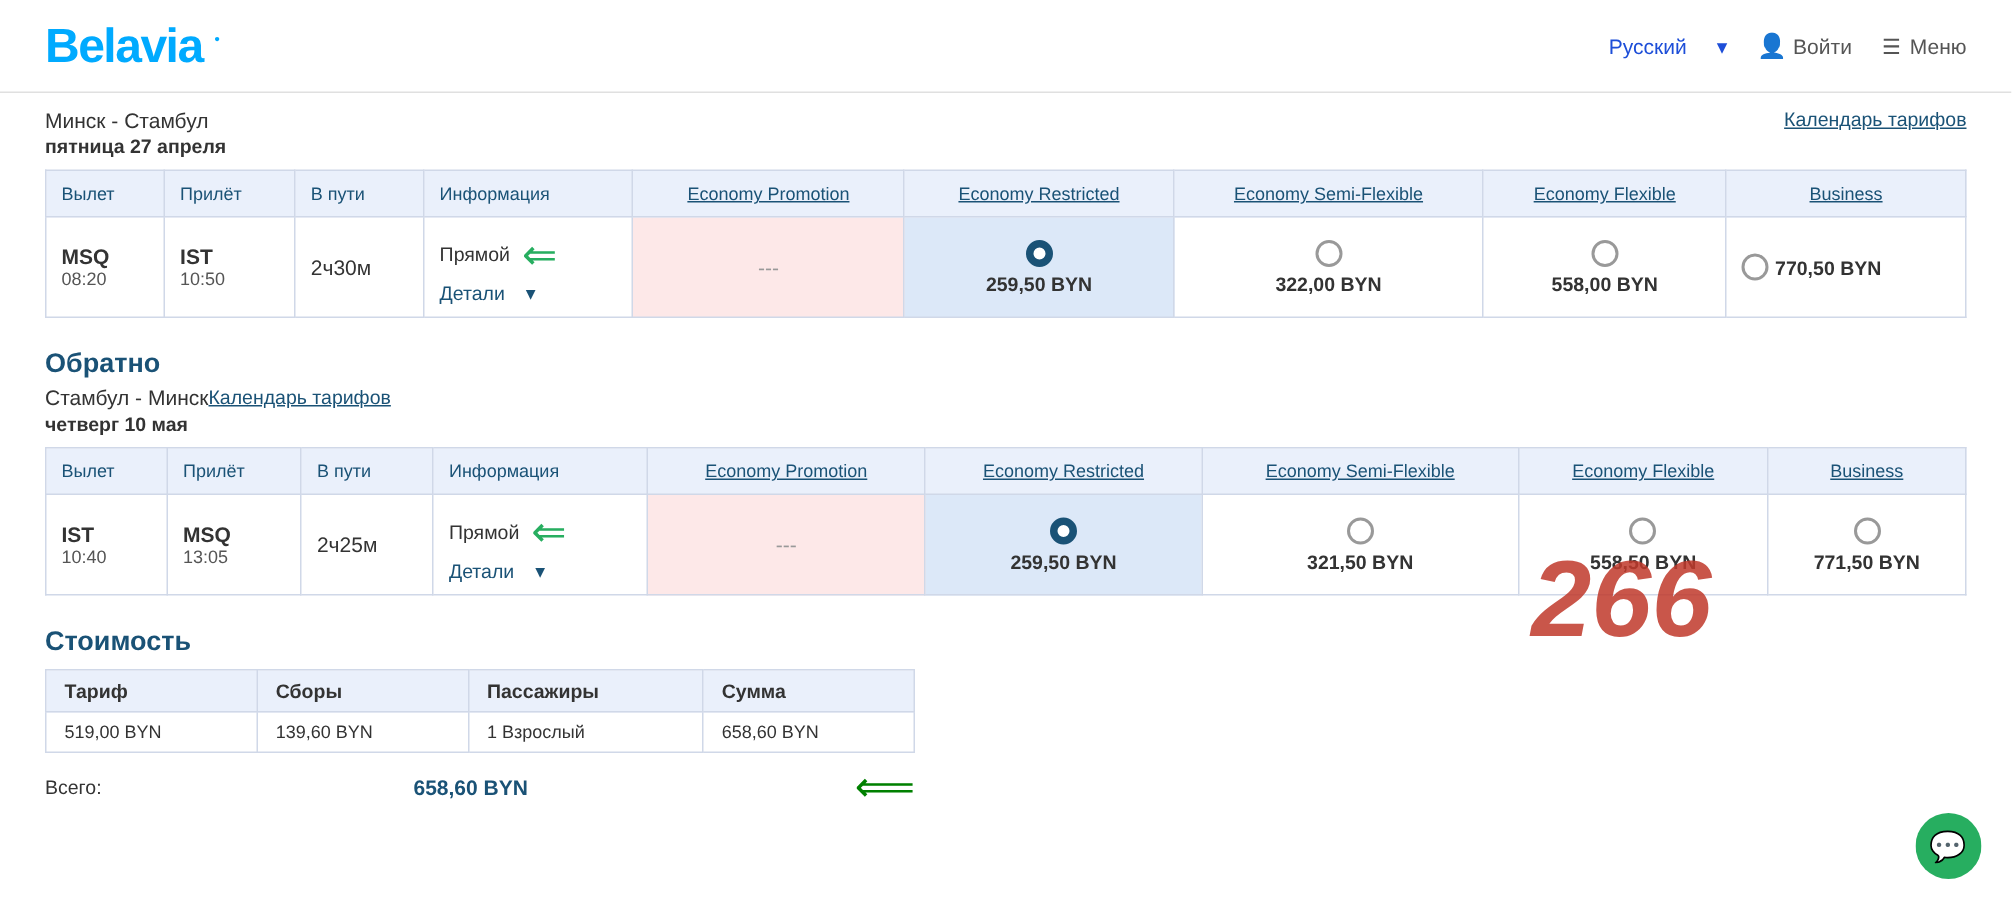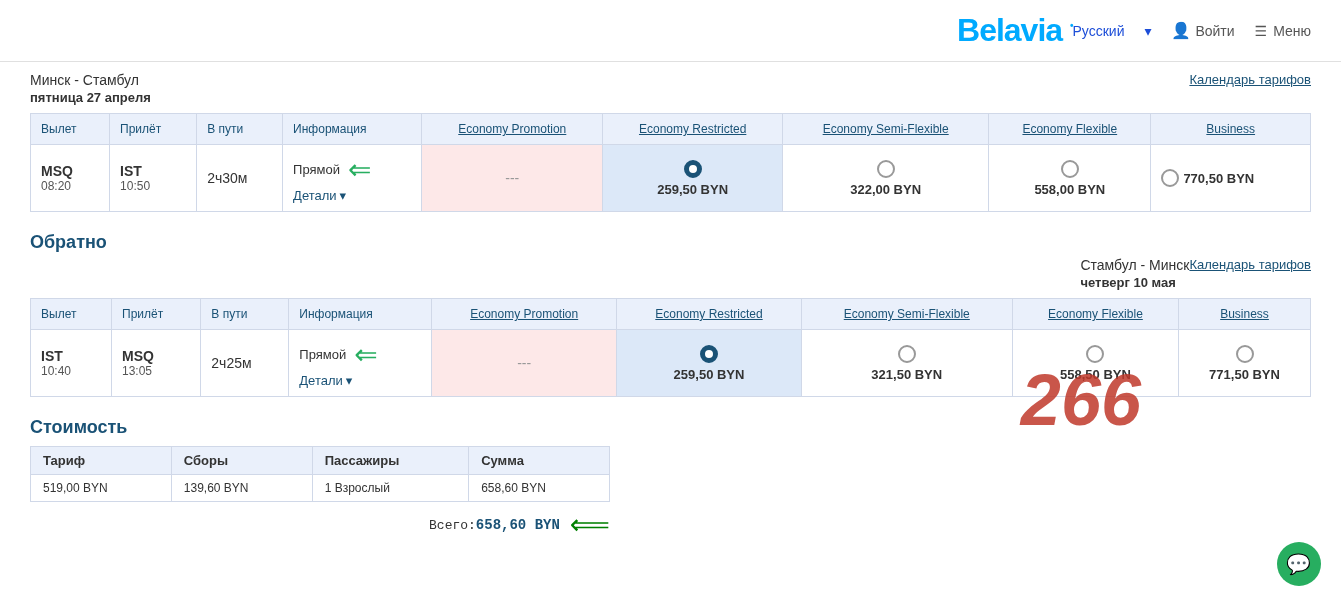--- a/index.html
+++ b/index.html
@@ -1,21 +1,21 @@
 <!DOCTYPE html>
 <html><head>
   <meta charset="utf-8">
   <style>
     * { box-sizing: border-box; margin: 0; padding: 0; }
     body { font-family: Arial, sans-serif; background: #fff; color: #333; font-size: 14px; }
 
     .header {
       display: flex;
       align-items: center;
-      justify-content: flex-end;
+      justify-content: space-between;
       padding: 12px 30px;
       border-bottom: 1px solid #e0e0e0;
     }
     .logo {
       font-size: 32px;
       font-weight: bold;
       color: #003087;
       letter-spacing: -1px;
     }
     .logo span { color: #00aaff; }
@@ -110,21 +110,21 @@
 
     .flight-code { font-weight: bold; font-size: 14px; }
     .flight-time { font-size: 12px; color: #555; }
     .details-link {
       color: #1a5276;
       text-decoration: none;
       font-size: 13px;
       cursor: pointer;
       display: flex;
       align-items: center;
-      gap: 3px;
+      gap: 14px;
     }
     .direct-text { font-size: 13px; color: #333; }
 
     .radio-circle {
       width: 18px;
       height: 18px;
       border-radius: 50%;
       border: 2px solid #999;
       display: inline-block;
       background: #fff;
@@ -158,25 +158,25 @@
       font-weight: bold;
       color: #333;
     }
     .cost-table td {
       border: 1px solid #d0d8e8;
       padding: 6px 12px;
       font-size: 12px;
     }
     .total-row {
       display: flex;
-      justify-content: flex-end;
+      justify-content: space-between;
       align-items: center;
       max-width: 580px;
       margin-top: 6px;
-      font-family: Liberation Mono, monospace;
+      gap: 10px;
     }
     .total-label { font-size: 13px; color: #333; }
     .total-value { font-size: 14px; font-weight: bold; color: #1a5276; }
 
     .overlay-price {
       position: absolute;
       top: 302px;
       right: 200px;
       font-size: 72px;
       font-weight: bold;
@@ -325,21 +325,21 @@
               <span class="price-text">770,50 BYN</span>
             </div>
           </td>
         </tr>
       </tbody>
     </table>
   </div>
 
   <div>
     <div class="section-title">Обратно</div>
-    <div style="display:flex; justify-content:flex-end; align-items:flex-start; margin-bottom:2px;">
+    <div style="display:flex; justify-content:flex-start; align-items:flex-start; margin-bottom:2px;">
       <div>
         <div class="route-title">Стамбул - Минск</div>
         <div class="date-title">четверг 10 мая</div>
       </div>
       <span class="calendar-link">Календарь тарифов</span>
     </div>
 
     <table class="flight-table">
       <thead>
         <tr>

